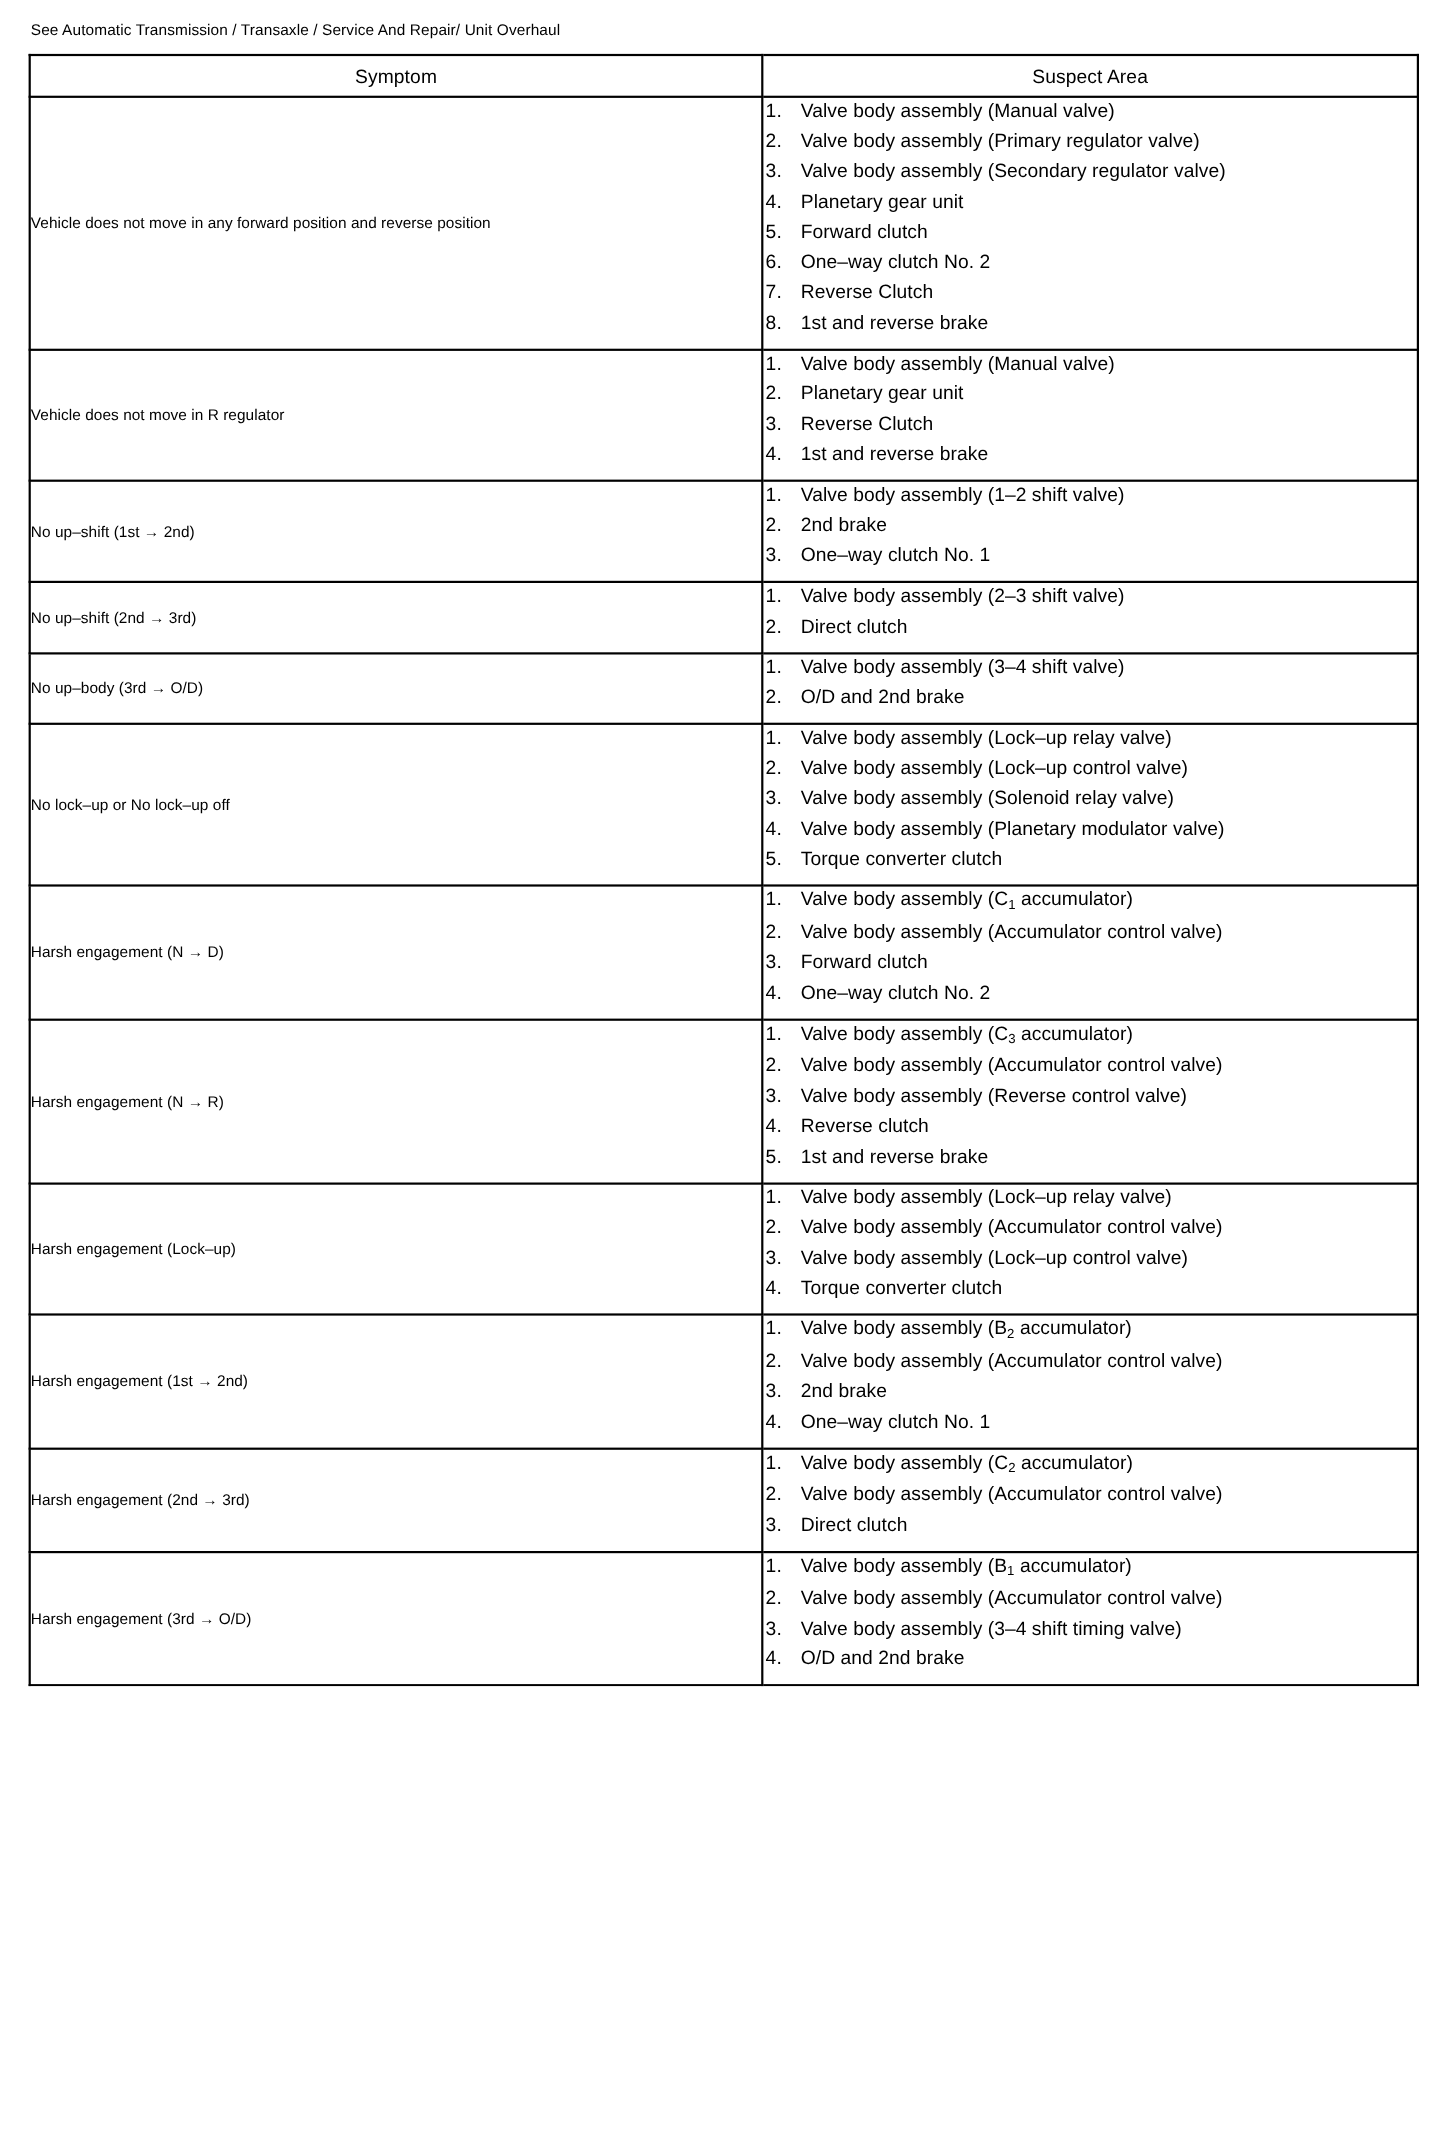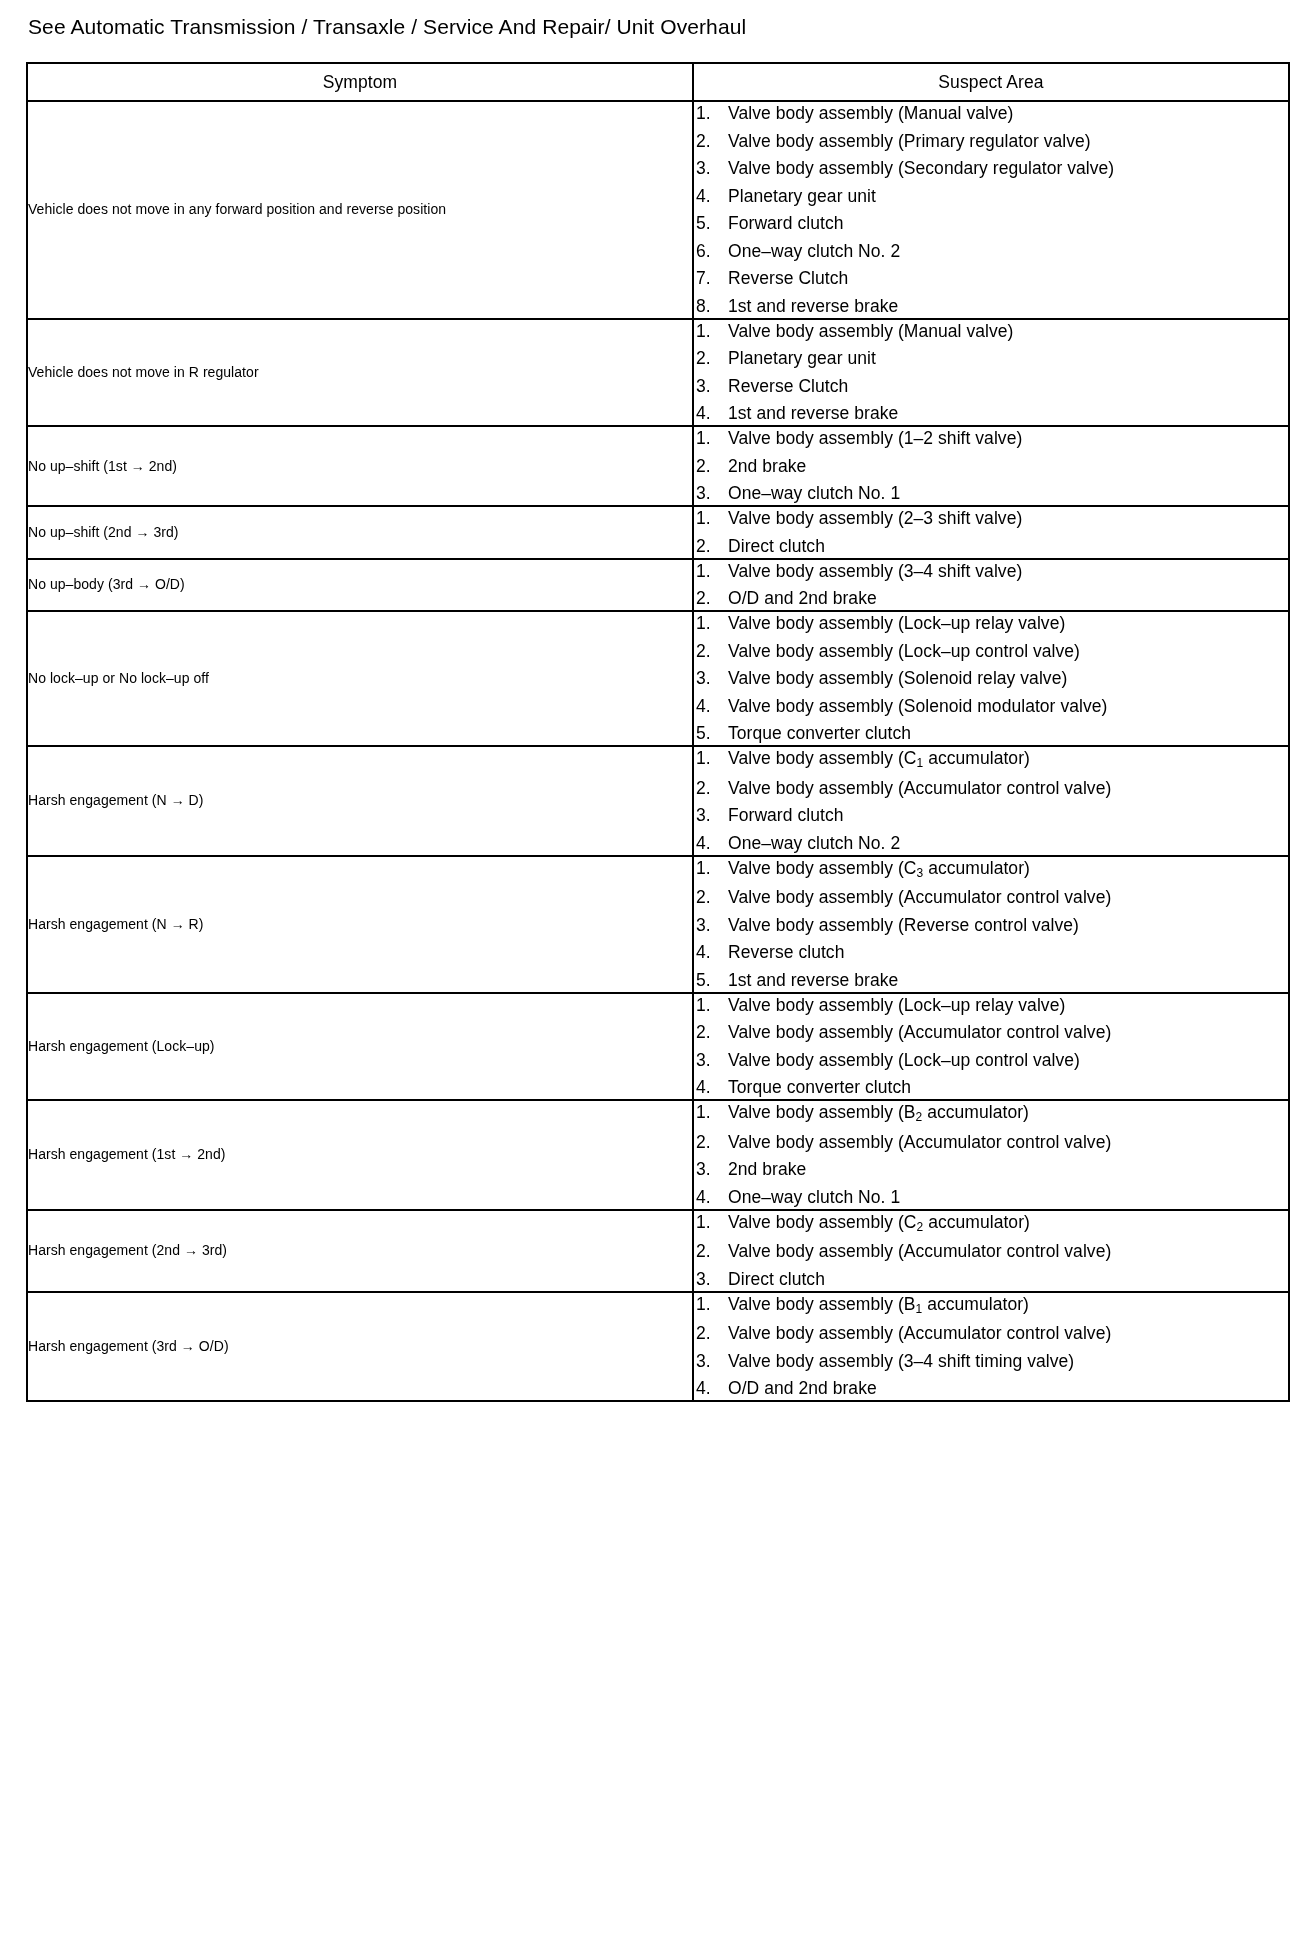--- a/index.html
+++ b/index.html
@@ -12,24 +12,24 @@
     font-family: "Liberation Sans", sans-serif;
     color: #000000;
     -webkit-font-smoothing: antialiased;
   }
   .page {
     width: 1312px;
     box-sizing: border-box;
     padding: 10px 26px 0 26px;
   }
   .doc-header {
-    font-size: 21px;
+    font-size: 14px;
     line-height: 26px;
     letter-spacing: 0.1px;
-    margin: 4px 0 22px 2px;
+    margin: 4px 0 9px 2px;
     white-space: nowrap;
   }
   table.dtc {
     border-collapse: collapse;
     width: 1262px;
     table-layout: fixed;
     border: 2px solid #000;
   }
   table.dtc col.c1 { width: 666px; }
   table.dtc col.c2 { width: 596px; }
@@ -68,21 +68,21 @@
     padding: 0;
     counter-reset: item;
   }
   ol.items > li {
     position: relative;
     padding-left: 34px;
     margin: 0 0 4.5px 0;
     counter-increment: item;
     line-height: 23px;
   }
-  ol.items > li:last-child { margin-bottom: 0; }
+  ol.items > li:last-child { margin-bottom: 12px; }
   ol.items > li::before {
     content: counter(item) ".";
     position: absolute;
     left: 2px;
     top: 0;
     width: 24px;
     text-align: left;
   }
   .plain {
     line-height: 23px;
@@ -167,21 +167,21 @@
             </ol>
           </td>
         </tr>
         <tr>
           <td class="symptom">No lock–up or No lock–up off</td>
           <td class="suspect">
             <ol class="items">
               <li>Valve body assembly (Lock–up relay valve)</li>
               <li>Valve body assembly (Lock–up control valve)</li>
               <li>Valve body assembly (Solenoid relay valve)</li>
-              <li>Valve body assembly (Solenoid modulator valve)</li>
+              <li>Valve body assembly (Planetary modulator valve)</li>
               <li>Torque converter clutch</li>
             </ol>
           </td>
         </tr>
         <tr>
           <td class="symptom">Harsh engagement (N → D)</td>
           <td class="suspect">
             <ol class="items">
               <li>Valve body assembly (C<sub>1</sub> accumulator)</li>
               <li>Valve body assembly (Accumulator control valve)</li>

